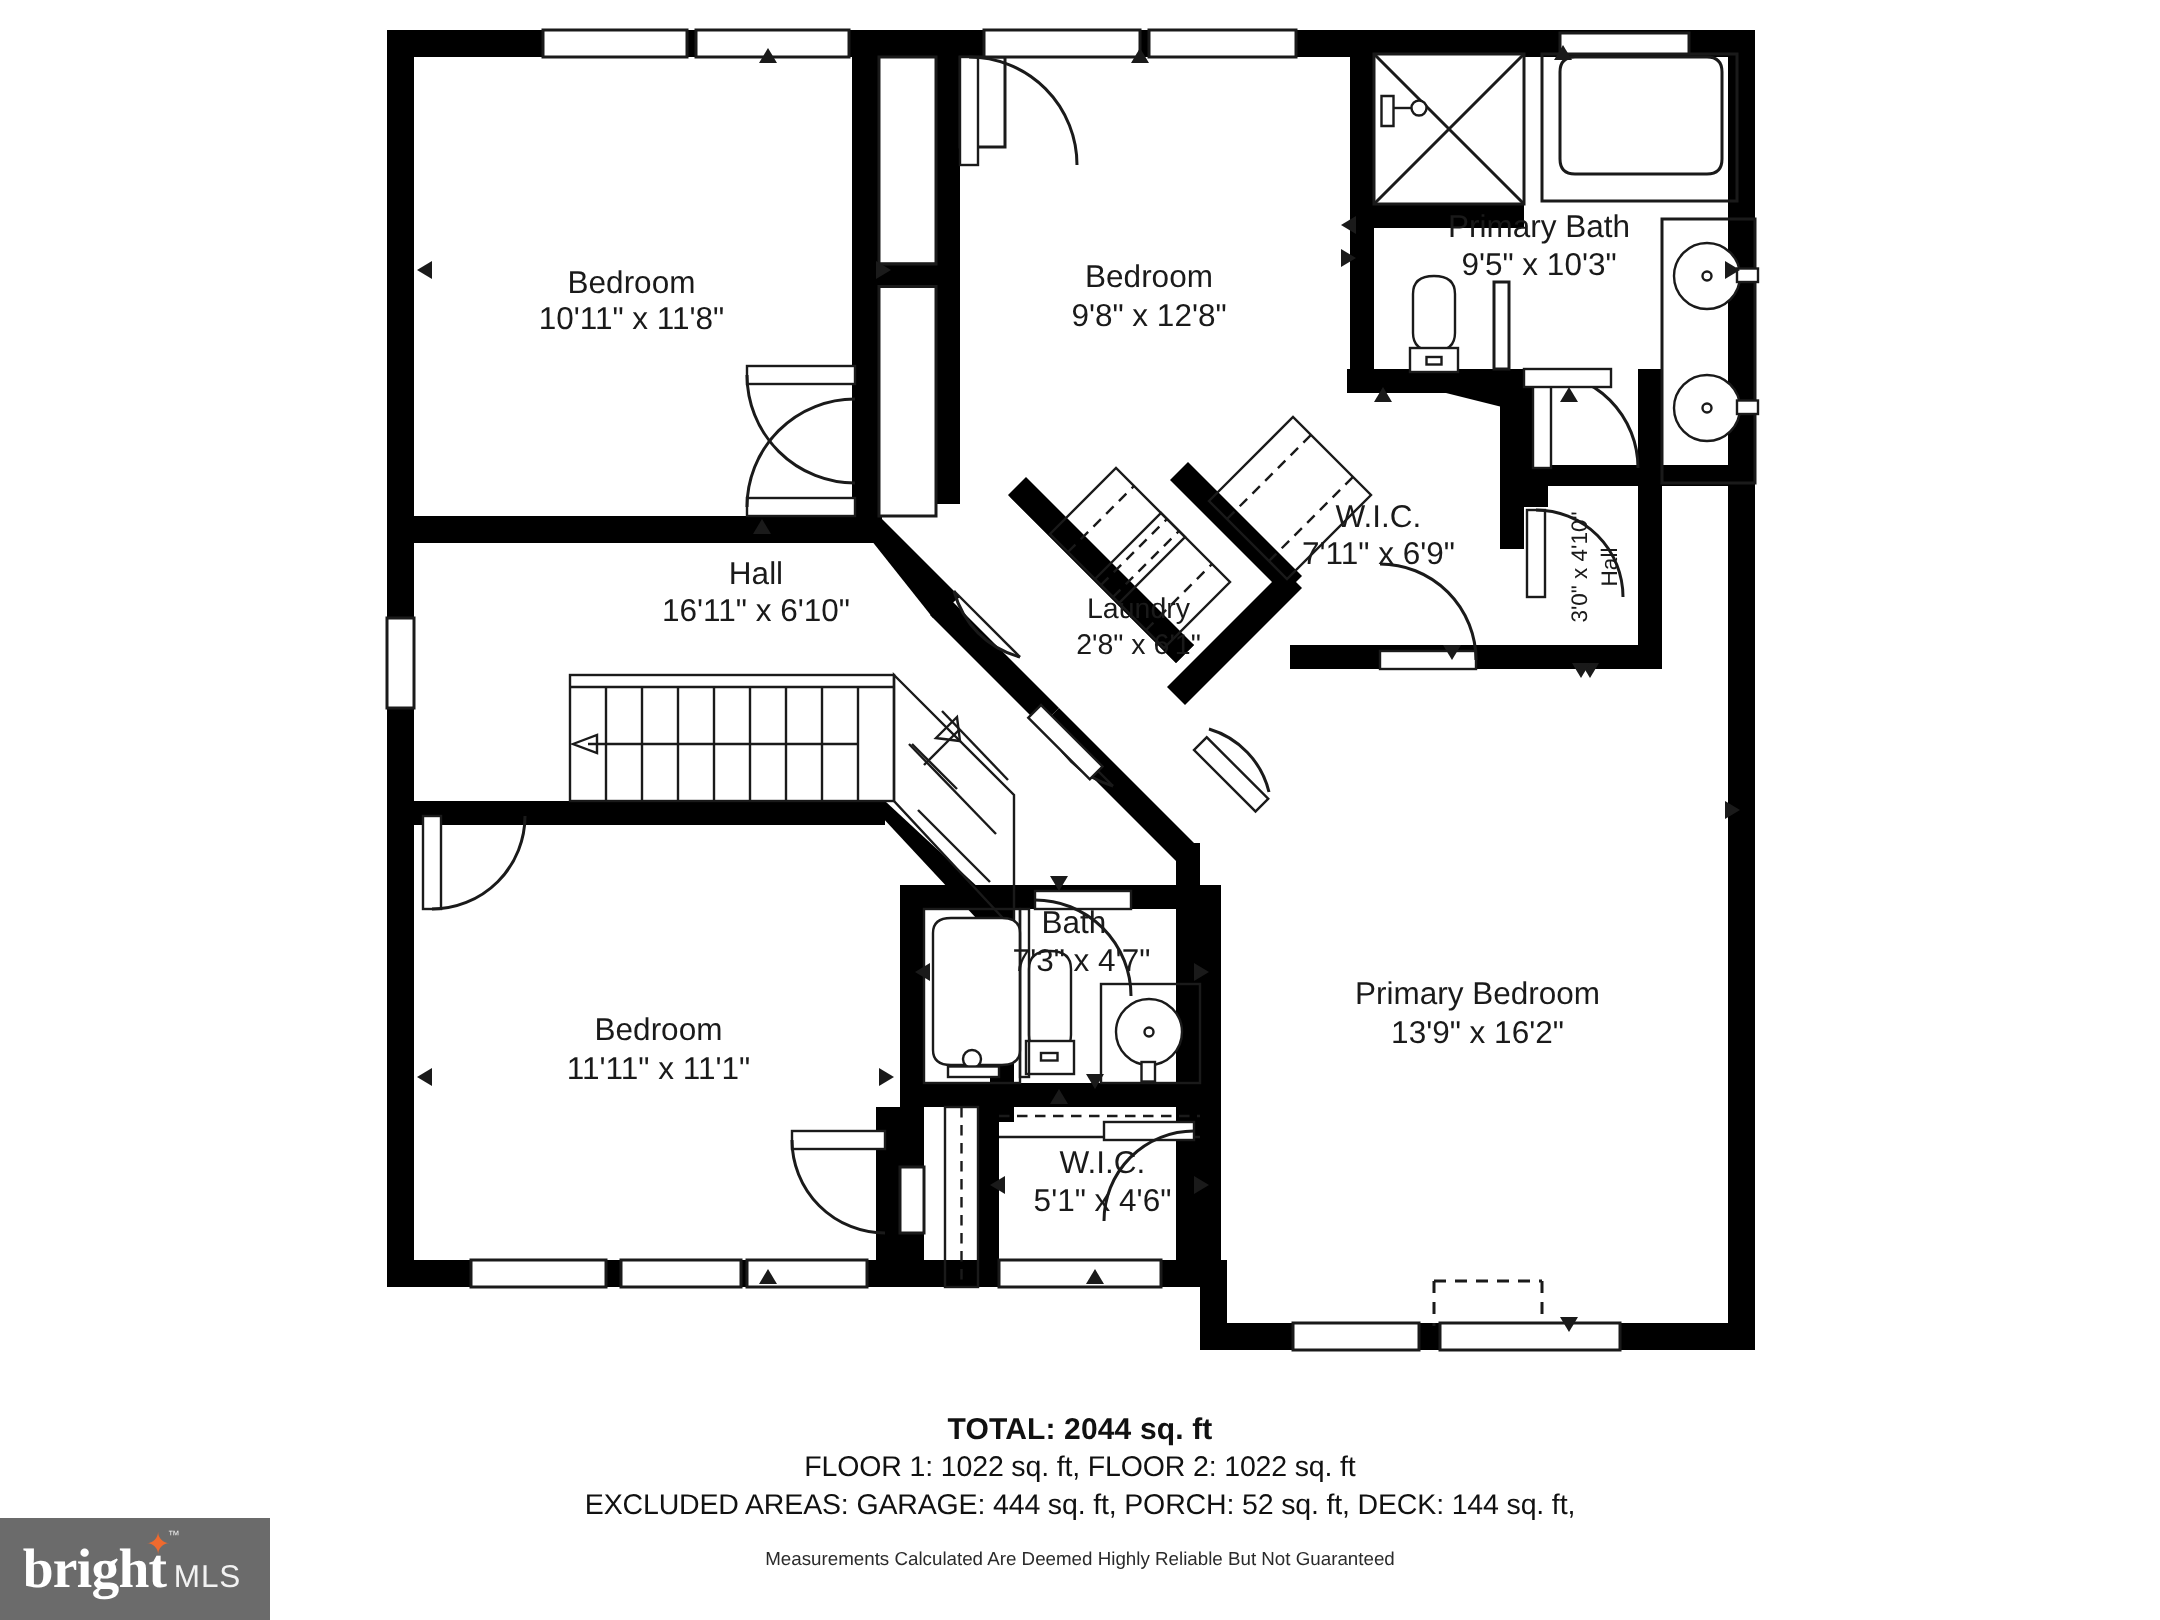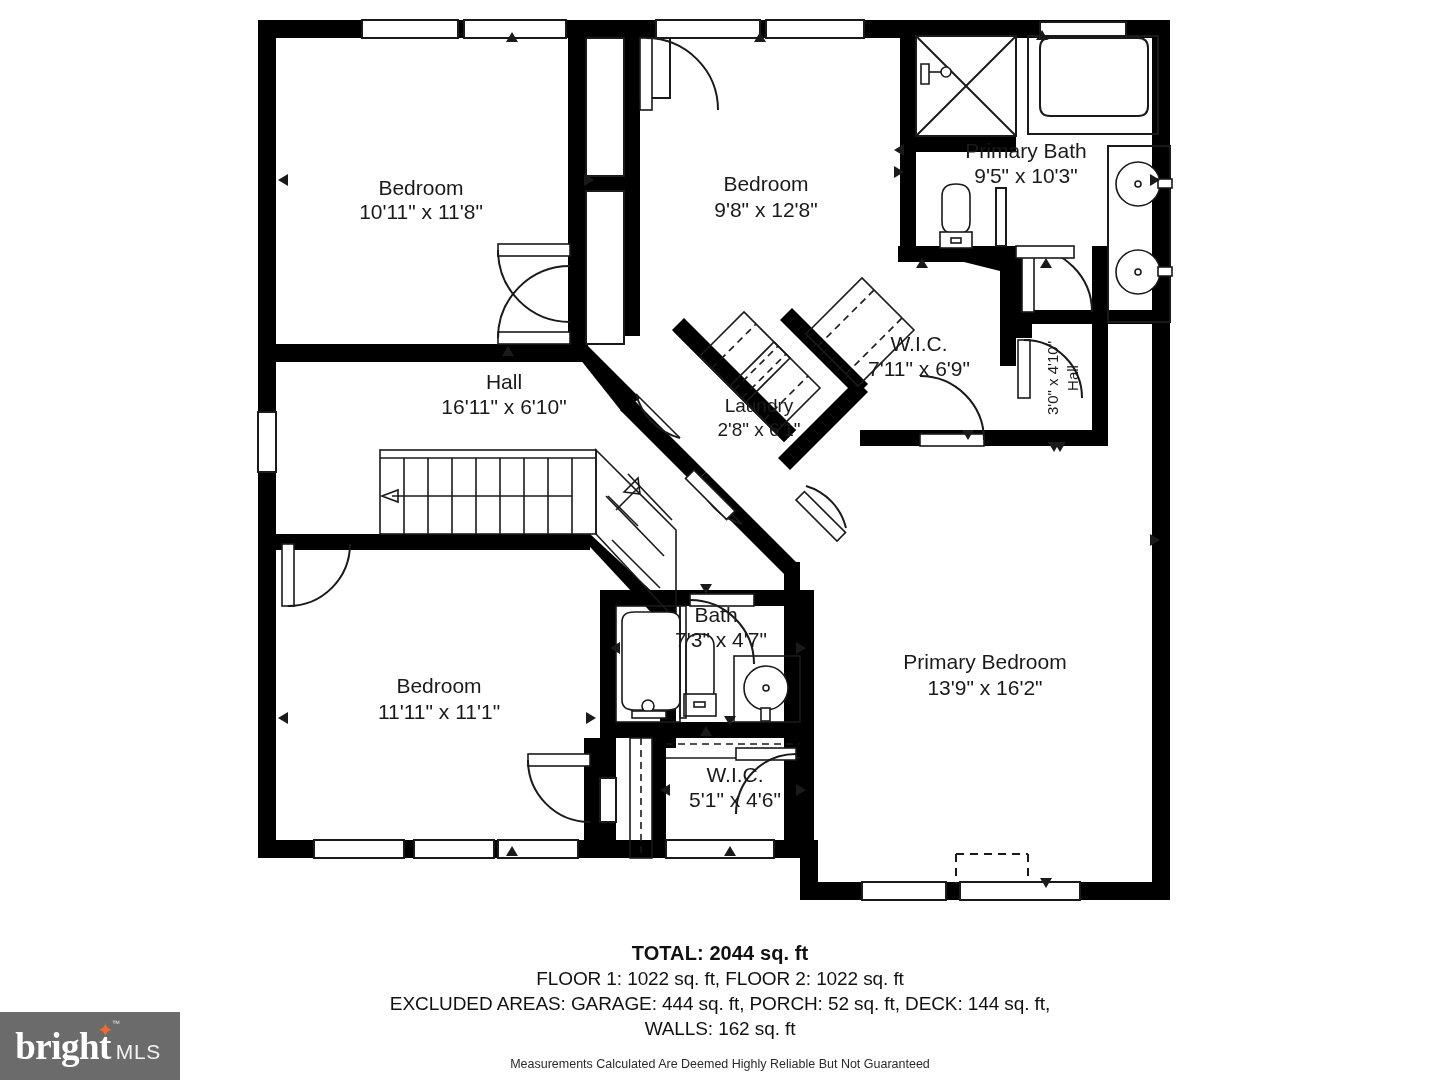--- a/index.html
+++ b/index.html
@@ -483,21 +483,20 @@
 
   </g>
 
 </svg>
 </div>
 
 <div id="footer">
   <div class="total">TOTAL: 2044 sq. ft</div>
   <div class="line">FLOOR 1: 1022 sq. ft, FLOOR 2: 1022 sq. ft</div>
   <div class="line">EXCLUDED AREAS: GARAGE: 444 sq. ft, PORCH: 52 sq. ft, DECK: 144 sq. ft,</div>
-  <div class="line">WALLS: 162 sq. ft</div>
   <div class="disclaimer">Measurements Calculated Are Deemed Highly Reliable But Not Guaranteed</div>
 </div>
 
 <div id="logo">
   <div class="logo-inner">
     <span class="bright">bright</span>
     <span class="star">✦</span>
     <span class="tm">™</span>
     <span class="mls">MLS</span>
   </div>

